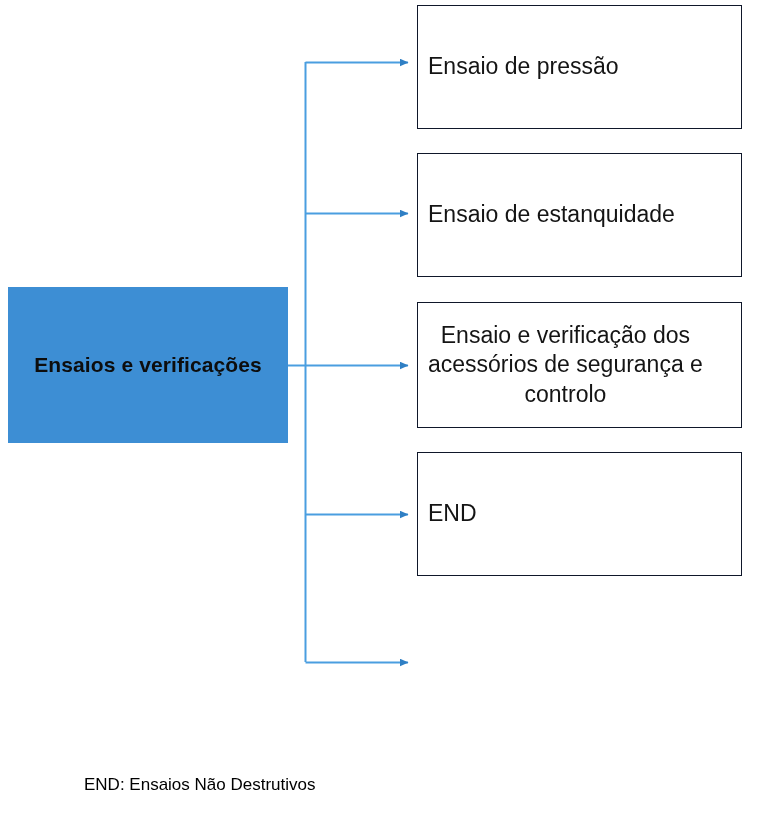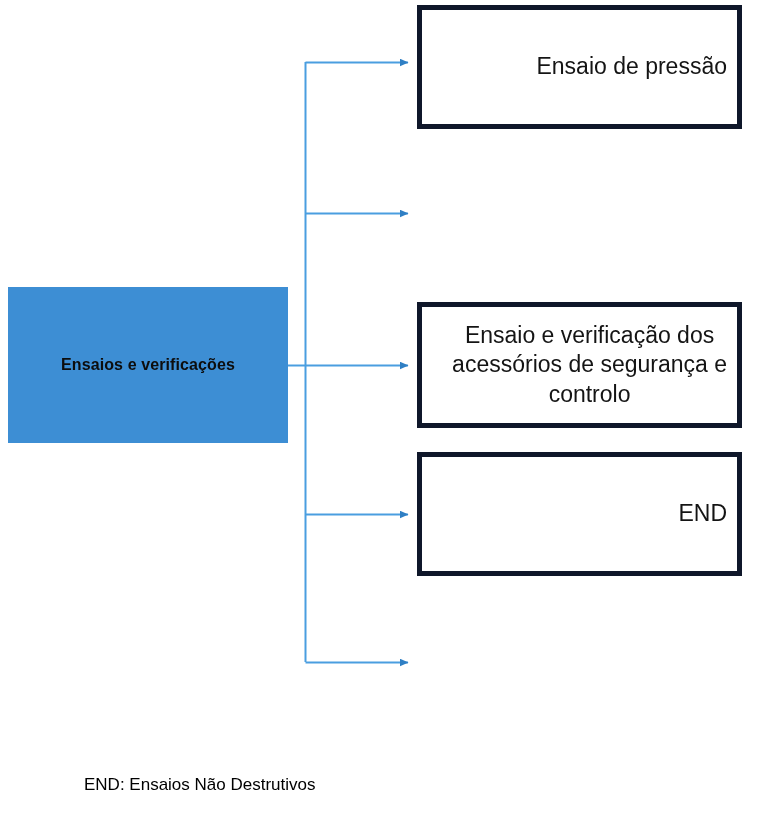--- a/index.html
+++ b/index.html
@@ -41,40 +41,40 @@
     top: 287px;
     width: 280px;
     height: 156px;
     background: #3d8ed4;
     display: flex;
     align-items: center;
     justify-content: center;
     box-sizing: border-box;
   }
   .root-node-label {
-    font-size: 16px;
+    font-size: 21px;
     font-weight: bold;
     color: #0d0d0d;
     letter-spacing: 0.1px;
     text-align: center;
     line-height: 1.15;
     padding: 0 6px;
   }
 
   
   .leaf-node {
     position: absolute;
     left: 417px;
     width: 325px;
     background: #ffffff;
-    border: 5px solid #0f172a;
+    border: 1px solid #0f172a;
     box-sizing: border-box;
     display: flex;
     align-items: center;
-    justify-content: flex-end;
+    justify-content: flex-start;
   }
   .leaf-node-label {
     font-size: 23px;
     font-weight: normal;
     color: #141414;
     text-align: center;
     line-height: 1.28;
     padding: 0 10px;
     white-space: pre-line;
   }
@@ -123,20 +123,23 @@
   </svg>
 
   <div class="root-node">
     <span class="root-node-label">Ensaios e verificações</span>
   </div>
 
   <div class="leaf-node" id="node-pressao">
     <span class="leaf-node-label">Ensaio de pressão</span>
   </div>
 
+  <div class="leaf-node" id="node-estanquidade">
+    <span class="leaf-node-label">Ensaio de estanquidade</span>
+  </div>
 
   <div class="leaf-node" id="node-end">
     <span class="leaf-node-label">END</span>
   </div>
 
   <div class="leaf-node" id="node-acessorios">
     <span class="leaf-node-label">Ensaio e verificação dos
 acessórios de segurança e
 controlo</span>
   </div>

